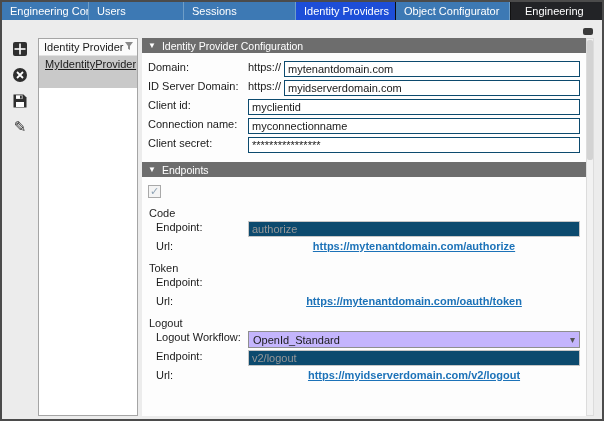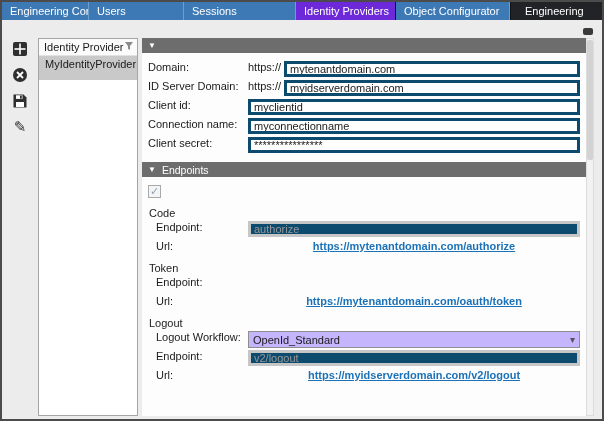--- a/index.html
+++ b/index.html
@@ -28,21 +28,21 @@
     padding-left: 8px;
     border-right: 1px solid #6f9ec7;
     white-space: nowrap; overflow: hidden;
     cursor: default;
   }
   .tab.t0 { width: 87px; }
   .tab.t1 { width: 95px; }
   .tab.t2 { width: 112px; }
   .tab.t3 { width: 100px; }
   .tab.t4 { width: 114px; }
-  .tab.active { background: #6d28d9; border-right-color: #0d0d0d; }
+  .tab.active { background: #1d4ed8; border-right-color: #0d0d0d; }
   .tab-right {
     margin-left: auto;
     width: 92px;
     background: #222326;
     color: #ffffff;
     line-height: 18px;
     padding-left: 14px;
     border-left: 1px solid #111;
   }
 
@@ -69,22 +69,22 @@
     border: 1px solid #a5a5a5;
   }
   .sidebar-header {
     height: 17px; display: flex; align-items: center;
     padding: 0 3px 0 5px; border-bottom: 1px solid #e2e2e2;
     background: #fbfbfb;
     white-space: nowrap; overflow: hidden;
   }
   .sidebar-header .hdr-text { flex: 1; overflow: hidden; white-space: nowrap; }
   .sidebar-item {
-    height: 24px; line-height: 16px; padding-left: 6px;
-    white-space: nowrap; overflow: hidden; cursor: default;
+    height: 32px; line-height: 16px; padding-left: 6px;
+    white-space: nowrap; overflow: hidden; cursor: default; text-decoration: underline;
   }
   .sidebar-item.selected { background: #c9c9c9; }
 
   
   .main {
     position: absolute; left: 140px; top: 36px; width: 447px; height: 378px;
     background: #fdfdfd;
     overflow: hidden;
   }
   .section-header {
@@ -95,21 +95,21 @@
   .section-header .arrow { font-size: 8px; line-height: 8px; }
   .section-gap { height: 6px; }
 
   .row { display: flex; align-items: flex-start; height: 17px; margin: 2px 9px 2px 6px; }
   .row .lbl { width: 100px; flex: none; }
   .row.indent { margin-left: 14px; }
   .row.indent .lbl { width: 92px; }
   .prefix { width: 36px; flex: none; }
   .ipt {
     flex: 1; height: 16px; min-width: 0;
-    border: 3px solid #0c4a6e; background: #ffffff;
+    border: 1px solid #0c4a6e; background: #ffffff;
     font-family: "Liberation Sans", sans-serif; font-size: 11px;
     padding: 0 3px; color: #1a1a1a;
   }
   .ipt:disabled {
     background: #0c4a6e; color: #979797; border-color: #c6c6c6;
   }
   .group-name { margin: 5px 0 1px 7px; color: #222222; }
 
   .chk {
     width: 13px; height: 13px; flex: none;
@@ -193,20 +193,21 @@
         </svg>
       </span>
     </div>
     <div class="sidebar-item selected">MyIdentityProvider</div>
   </div>
 
   <div class="main">
 
     <div class="section-header">
       <span class="arrow">▼</span>
+      <span>Identity Provider Configuration</span>
     </div>
 
     <div class="section-gap"></div>
 
     <div class="row">
       <span class="lbl">Domain:</span>
       <span class="prefix">https://</span>
       <input class="ipt" value="mytenantdomain.com" style="">
     </div>
 

